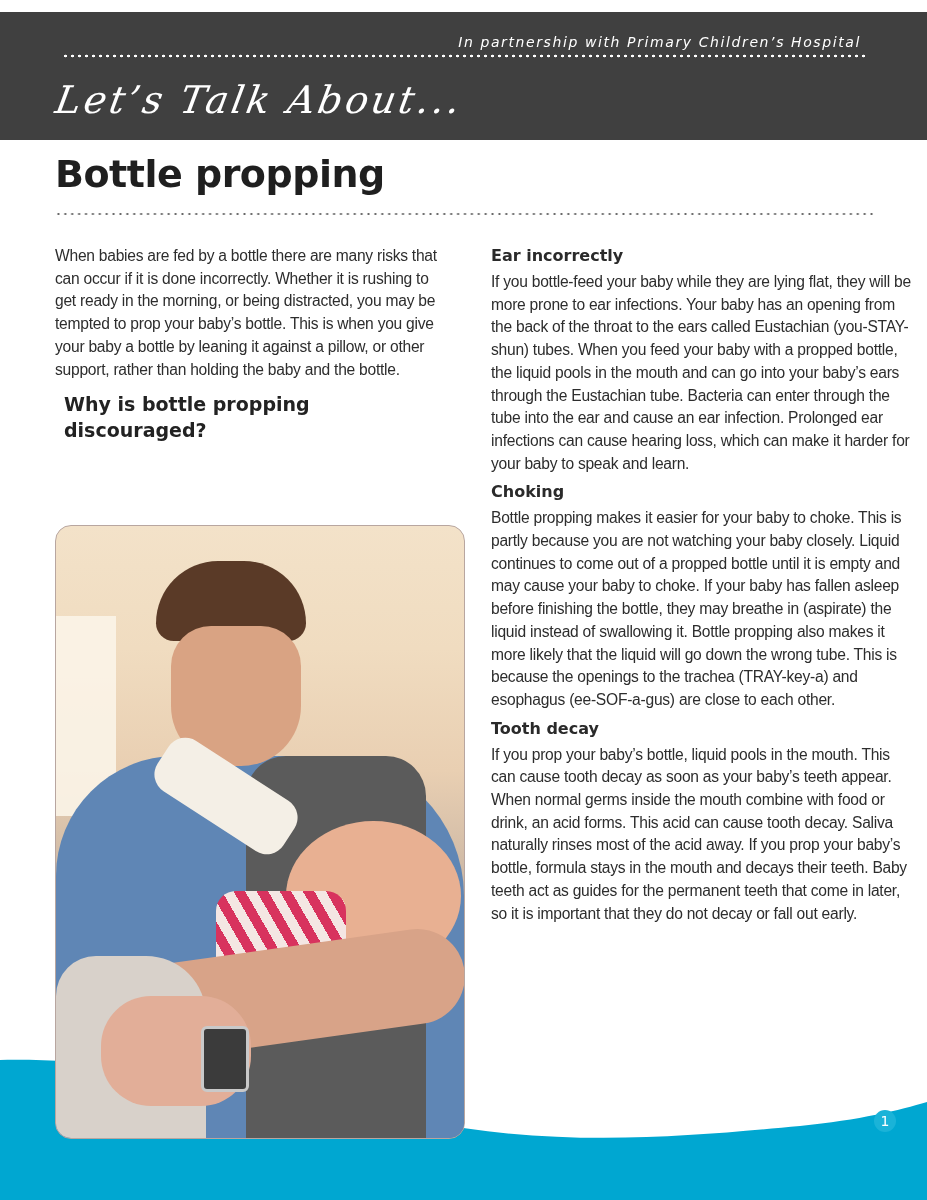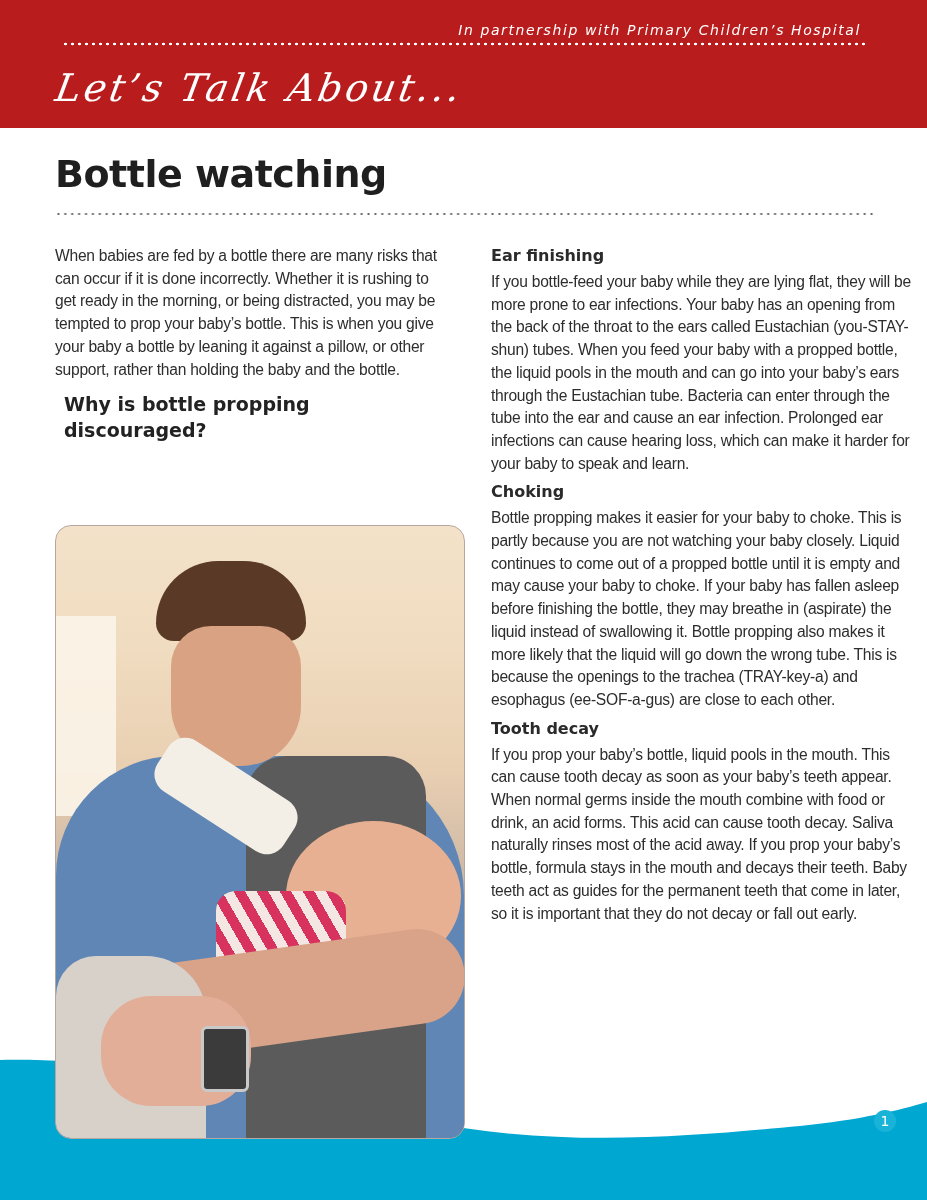--- a/index.html
+++ b/index.html
@@ -1,17 +1,17 @@
 <!DOCTYPE html>
 <html><head>
 <meta charset="utf-8">
 <style>
   html, body { margin:0; padding:0; }
   body { width:927px; height:1200px; position:relative; overflow:hidden; background:#ffffff; font-family:"Liberation Sans", sans-serif; color:#2b2b2b; }
-  .header { position:absolute; left:0; top:0; width:927px; height:128px; background:#b91c1c; }
+  .header { position:absolute; left:0; top:12px; width:927px; height:128px; background:#404040; }
   .partner { position:absolute; right:66px; top:22px; font-size:14px; font-style:italic; letter-spacing:1.6px; color:#ffffff; font-family:"DejaVu Sans", sans-serif; font-weight:300; }
   .header-dots { position:absolute; left:62px; right:62px; top:42px; height:4px;
     background-image: radial-gradient(circle, #ffffff 1.2px, transparent 1.6px); background-size:7px 4px; background-repeat:repeat-x; }
   .script-title { position:absolute; left:56px; top:66px; font-family:"DejaVu Serif", serif; font-style:italic; font-size:38px; color:#ffffff; letter-spacing:3px; font-weight:normal; transform:skewX(-10deg); }
   .page-title { position:absolute; left:55px; top:152px; font-size:38px; font-weight:bold; color:#1f1f1f; font-family:"DejaVu Sans", sans-serif; letter-spacing:-0.5px; }
   .title-dots { position:absolute; left:55px; width:820px; top:212px; height:4px;
     background-image: radial-gradient(circle, #666 0.9px, transparent 1.3px); background-size:6.9px 4px; background-repeat:repeat-x; }
   .col-left { position:absolute; left:55px; top:245px; width:395px; }
   .col-right { position:absolute; left:491px; top:245px; width:420px; }
   p { margin:0; font-size:15.6px; line-height:22.7px; color:#2d2d2d; font-family:"Liberation Sans", sans-serif; letter-spacing:-0.25px; }
@@ -44,31 +44,31 @@
   <div class="partner">In partnership with Primary Children’s Hospital</div>
   <div class="header-dots"></div>
   <div class="script-title">Let’s Talk About...</div>
 </div>
 
 <svg class="footer-wave" viewBox="0 0 927 1200" preserveAspectRatio="none">
   <path d="M0,1060 C120,1058 250,1080 420,1120 C560,1150 700,1135 800,1126 C860,1120 900,1110 927,1102 L927,1200 L0,1200 Z" fill="#00a7d1"></path>
 </svg>
 
 <div class="content">
-  <div class="page-title">Bottle watching</div>
+  <div class="page-title">Bottle propping</div>
   <div class="title-dots"></div>
 
   <div class="col-left">
     <p>When babies are fed by a bottle there are many risks that can occur if it is done incorrectly. Whether it is rushing to get ready in the morning, or being distracted, you may be tempted to prop your baby’s bottle. This is when you give your baby a bottle by leaning it against a pillow, or other support, rather than holding the baby and the bottle.</p>
     <h2>Why is bottle propping discouraged?</h2>
   </div>
 
   <div class="col-right">
     <div class="section">
-      <h3>Ear finishing</h3>
+      <h3>Ear incorrectly</h3>
       <p>If you bottle-feed your baby while they are lying flat, they will be more prone to ear infections. Your baby has an opening from the back of the throat to the ears called Eustachian (you-STAY-shun) tubes. When you feed your baby with a propped bottle, the liquid pools in the mouth and can go into your baby’s ears through the Eustachian tube. Bacteria can enter through the tube into the ear and cause an ear infection. Prolonged ear infections can cause hearing loss, which can make it harder for your baby to speak and learn.</p>
     </div>
     <div class="section">
       <h3>Choking</h3>
       <p>Bottle propping makes it easier for your baby to choke. This is partly because you are not watching your baby closely. Liquid continues to come out of a propped bottle until it is empty and may cause your baby to choke. If your baby has fallen asleep before finishing the bottle, they may breathe in (aspirate) the liquid instead of swallowing it. Bottle propping also makes it more likely that the liquid will go down the wrong tube. This is because the openings to the trachea (TRAY-key-a) and esophagus (ee-SOF-a-gus) are close to each other.</p>
     </div>
     <div class="section">
       <h3>Tooth decay</h3>
       <p>If you prop your baby’s bottle, liquid pools in the mouth. This can cause tooth decay as soon as your baby’s teeth appear. When normal germs inside the mouth combine with food or drink, an acid forms. This acid can cause tooth decay. Saliva naturally rinses most of the acid away. If you prop your baby’s bottle, formula stays in the mouth and decays their teeth. Baby teeth act as guides for the permanent teeth that come in later, so it is important that they do not decay or fall out early.</p>
     </div>

